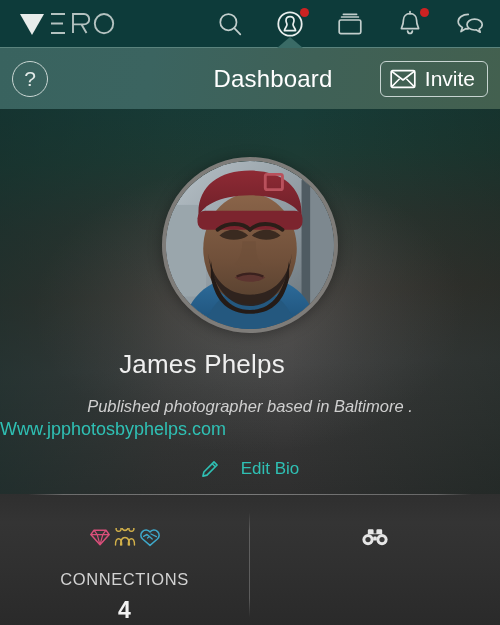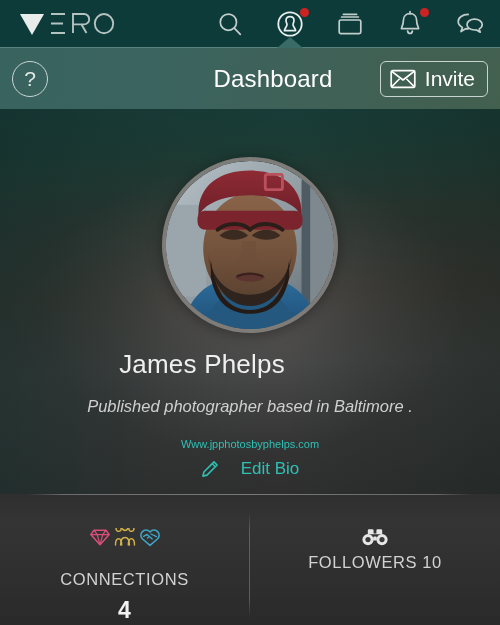--- a/index.html
+++ b/index.html
@@ -156,27 +156,25 @@
     text-align:center;
     color:#cfcfcf;
     font-size:16.5px;
     font-weight:400;
     z-index:3;
     font-style:italic;
   }
   .profile-url {
     position:absolute; top:310px; left:0;
     width:500px;
-    text-align:center;
     color:#2fc0b4;
-    font-size:11px;
+    font-size:18px;
     font-weight:400;
     z-index:3;
     cursor:pointer;
-    margin-top:19px;
   }
   .edit-bio {
     position:absolute; top:350px; left:0;
     width:500px;
     display:flex; align-items:center; justify-content:center;
     gap:22px;
     z-index:3;
     cursor:pointer;
   }
   .edit-bio-label {
@@ -417,17 +415,16 @@
       <div class="stat-icons">
         <svg width="30" height="20" viewBox="0 0 30 20" aria-hidden="true">
           <path d="M9.0 2.2 h3.4 a1.2 1.2 0 0 1 1.2 1.2 v3.0 h2.8 v-3.0 a1.2 1.2 0 0 1 1.2 -1.2 h3.4 a1.2 1.2 0 0 1 1.2 1.2 v3.8 h-14.4 v-3.8 a1.2 1.2 0 0 1 1.2 -1.2 z" fill="#e6e6e6"></path>
           <circle cx="8.0" cy="12.6" r="5.6" fill="#e6e6e6"></circle>
           <circle cx="22.0" cy="12.6" r="5.6" fill="#e6e6e6"></circle>
           <circle cx="8.0" cy="12.6" r="2.6" fill="#3a3a3a"></circle>
           <circle cx="22.0" cy="12.6" r="2.6" fill="#3a3a3a"></circle>
           <rect x="13.2" y="9.6" width="3.6" height="4.0" rx="1.2" fill="#e6e6e6"></rect>
         </svg>
       </div>
-      <div class="stat-line2">FOLLOWERS 10</div>
     </div>
   </div>
 
 </div>
 
 </body></html>

